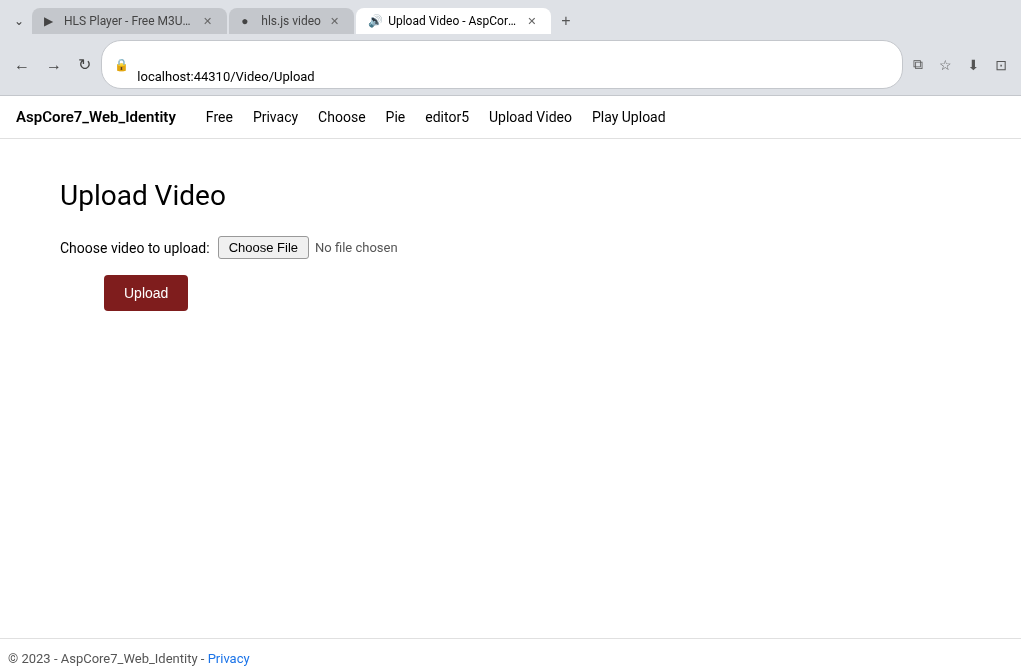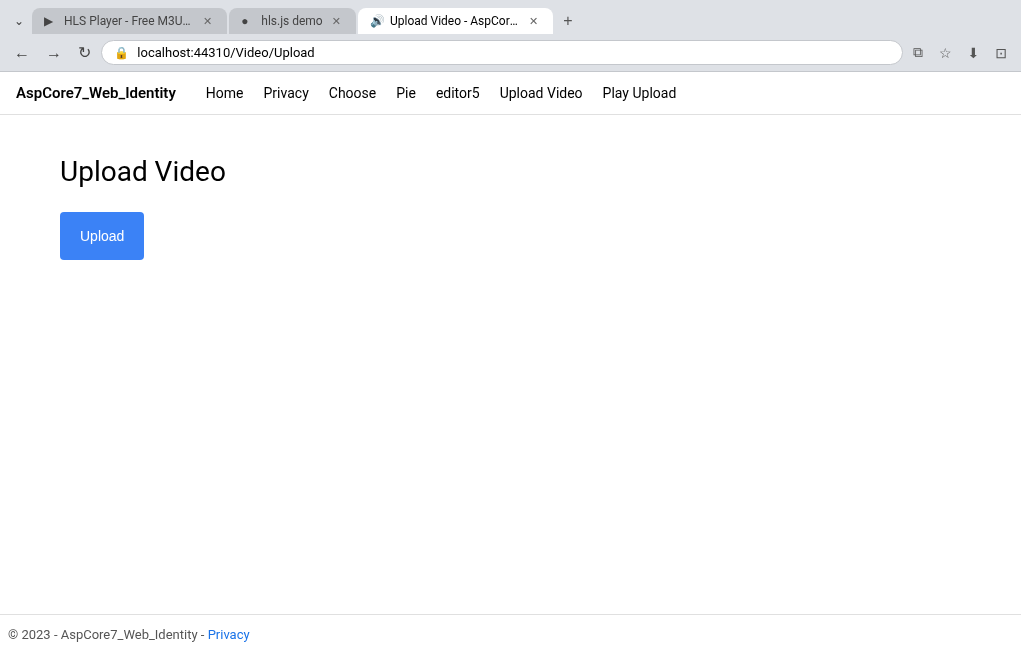--- a/index.html
+++ b/index.html
@@ -128,20 +128,21 @@
       border-radius: 20px;
       padding: 4px 12px;
       font-size: 13px;
       gap: 8px;
       border: 1px solid #c4c7cc;
     }
 
     .url-text {
       flex: 1;
       color: #000;
+      margin-top: 24px;
     }
 
     .url-icon {
       color: #666;
       font-size: 12px;
     }
 
     .browser-actions {
       display: flex;
       gap: 4px;
@@ -228,28 +229,29 @@
       cursor: pointer;
       color: #000;
     }
 
     .no-file-text {
       font-size: 13px;
       color: #555;
     }
 
     .upload-btn {
-      background: #3b82f6;
+      background: #7f1d1d;
       color: #fff;
       border: none;
       border-radius: 4px;
-      padding: 16px 20px;
+      padding: 10px 20px;
       font-size: 14px;
       cursor: pointer;
       font-weight: 500;
+      margin-left: 44px;
     }
 
     
     .site-footer {
       border-top: 1px solid #e0e0e0;
       padding: 12px 8px;
       font-size: 13px;
       color: #555;
     }
 
@@ -266,21 +268,21 @@
     <button class="tab-history-btn">⌄</button>
 
     <div class="tab">
       <span class="tab-favicon">▶</span>
       <span class="tab-title">HLS Player - Free M3U8,DASH P</span>
       <button class="tab-close">✕</button>
     </div>
 
     <div class="tab">
       <span class="tab-favicon">●</span>
-      <span class="tab-title">hls.js demo</span>
+      <span class="tab-title">hls.js video</span>
       <button class="tab-close">✕</button>
     </div>
 
     <div class="tab active">
       <span class="tab-favicon">🔊</span>
       <span class="tab-title">Upload Video - AspCore7_W</span>
       <button class="tab-close">✕</button>
     </div>
 
     <button class="new-tab-btn">+</button>
@@ -302,32 +304,39 @@
       <button class="browser-action-btn">⬇</button>
       <button class="browser-action-btn">⊡</button>
     </div>
   </div>
 </div>
 
 <div class="page">
 
   <nav class="site-nav">
     <a class="site-brand">AspCore7_Web_Identity</a>
-    <a class="nav-link">Home</a>
+    <a class="nav-link">Free</a>
     <a class="nav-link">Privacy</a>
     <a class="nav-link">Choose</a>
     <a class="nav-link">Pie</a>
     <a class="nav-link">editor5</a>
     <a class="nav-link">Upload Video</a>
     <a class="nav-link">Play Upload</a>
   </nav>
 
   <div class="main-content">
     <h1 class="page-title">Upload Video</h1>
 
+    <div class="upload-row">
+      <label class="upload-label">Choose video to upload:</label>
+      <div class="file-input-wrapper">
+        <button class="choose-file-btn">Choose File</button>
+        <span class="no-file-text">No file chosen</span>
+      </div>
+    </div>
 
     <button class="upload-btn">Upload</button>
   </div>
 
   <footer class="site-footer">
     <span>© 2023 - AspCore7_Web_Identity -</span>
     <a class="footer-link">Privacy</a>
   </footer>
 </div>
 

